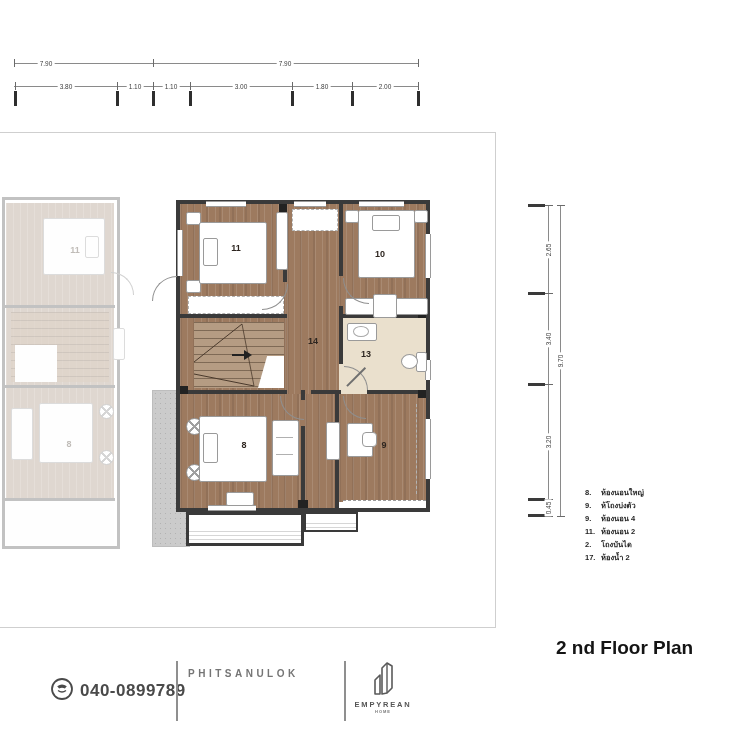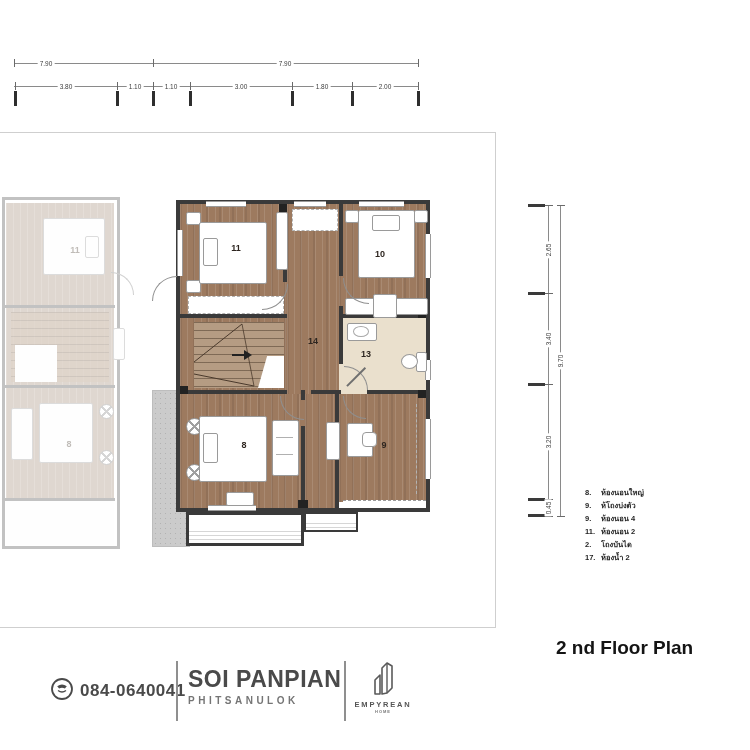--- a/index.html
+++ b/index.html
@@ -285,26 +285,25 @@
     <span>ห้องน้ำ 2</span>
   </div>
 </div>
 
 <div>
   <svg class="abs" style="left:50px;top:677px" width="24" height="24" viewBox="0 0 24 24">
     <circle cx="12" cy="12" r="10" fill="none" stroke="#4a4a4a" stroke-width="1.8"></circle>
     <path d="M7.2 9.2 Q12 5.6 16.8 9.2 L14.9 11.6 Q12 9.8 9.1 11.6 Z" fill="#4a4a4a"></path>
     <path d="M8 13.5 Q12 16.5 16 13.5" fill="none" stroke="#4a4a4a" stroke-width="1.4"></path>
   </svg>
-  <span class="abs phone-text" style="left:80px;top:681px">084-0640041</span>
+  <span class="abs phone-text" style="left:80px;top:681px">040-0899789</span>
 
   <div class="abs fdivider" style="left:176px;top:661px;height:60px"></div>
 
   <div class="abs" style="left:188px;top:666px">
-    <div class="project-name">SOI PANPIAN</div>
     <div class="project-loc">PHITSANULOK</div>
   </div>
 
   <div class="abs fdivider" style="left:344px;top:661px;height:60px"></div>
 
   <div class="abs" style="left:354px;top:658px;width:58px">
     <svg style="display:block;margin:0 auto" width="34" height="42" viewBox="0 0 34 42">
       <path d="M9 36 L9 22 L14 17 L14 36 Z" fill="none" stroke="#5a5a5a" stroke-width="1.6" stroke-linejoin="round"></path>
       <path d="M16 36 L16 10 L21 5 L26 8 L26 30 L21 35 Z" fill="none" stroke="#5a5a5a" stroke-width="1.6" stroke-linejoin="round"></path>
       <path d="M21 5 L21 35" fill="none" stroke="#5a5a5a" stroke-width="1.4"></path>

